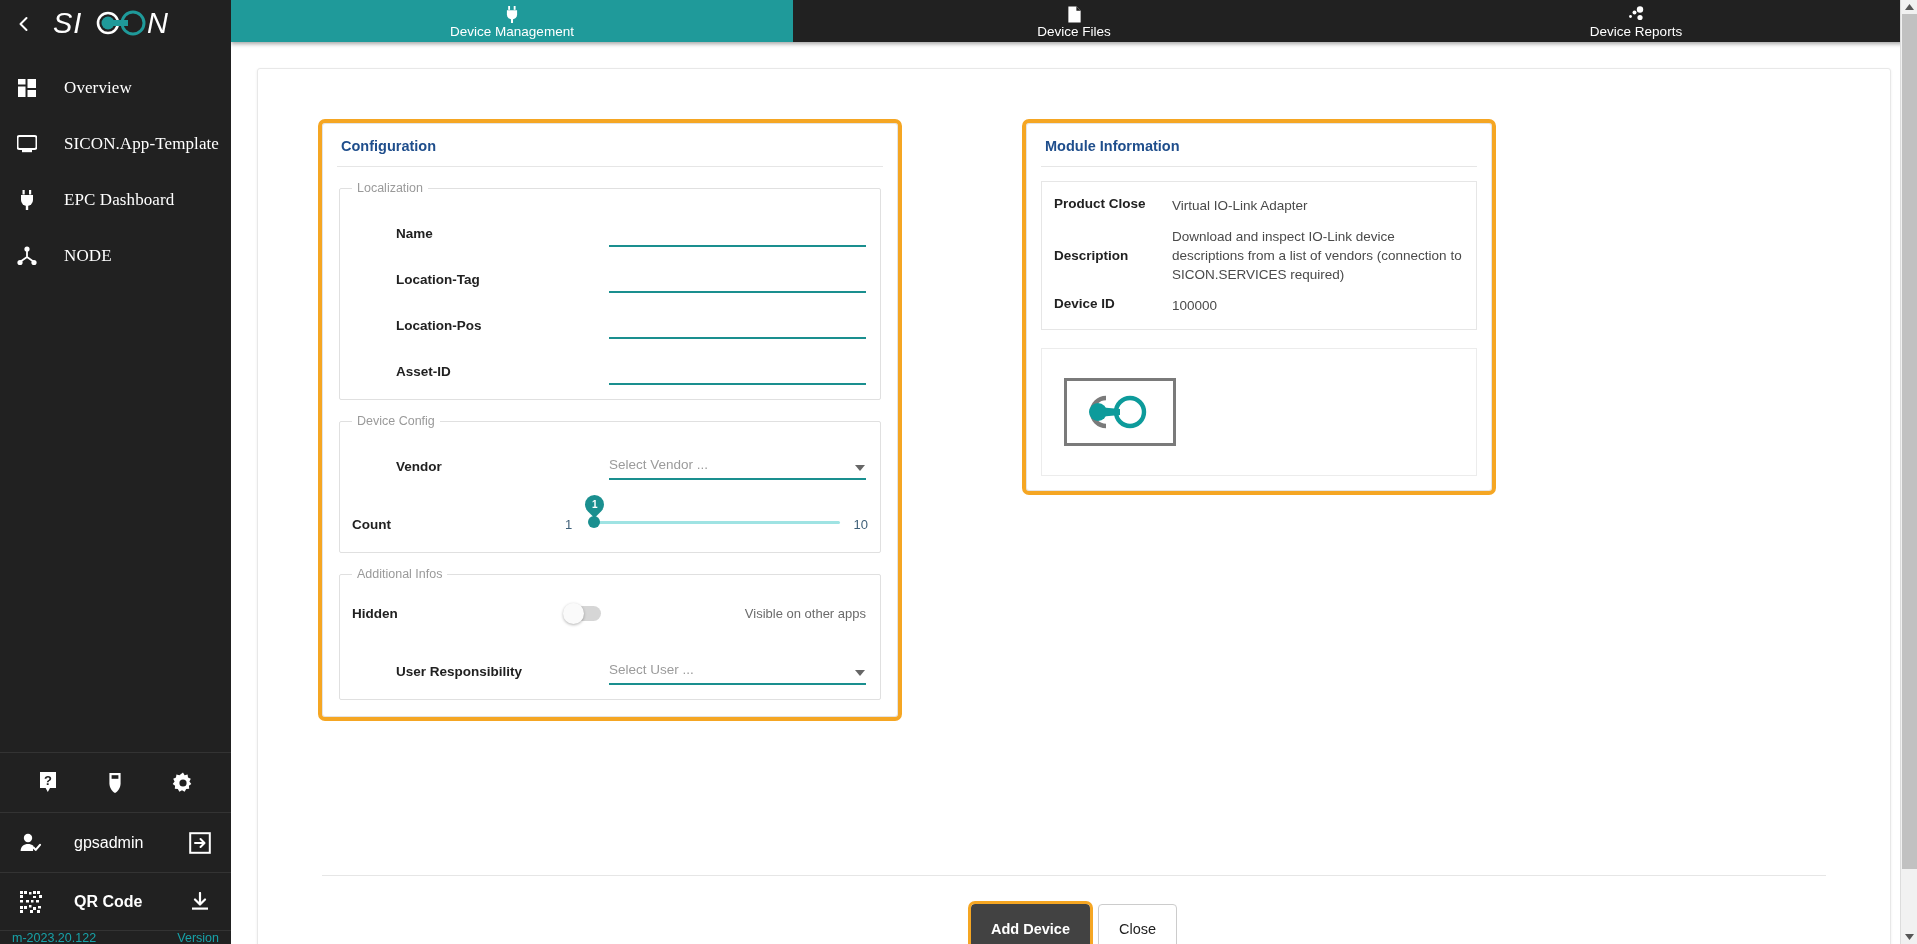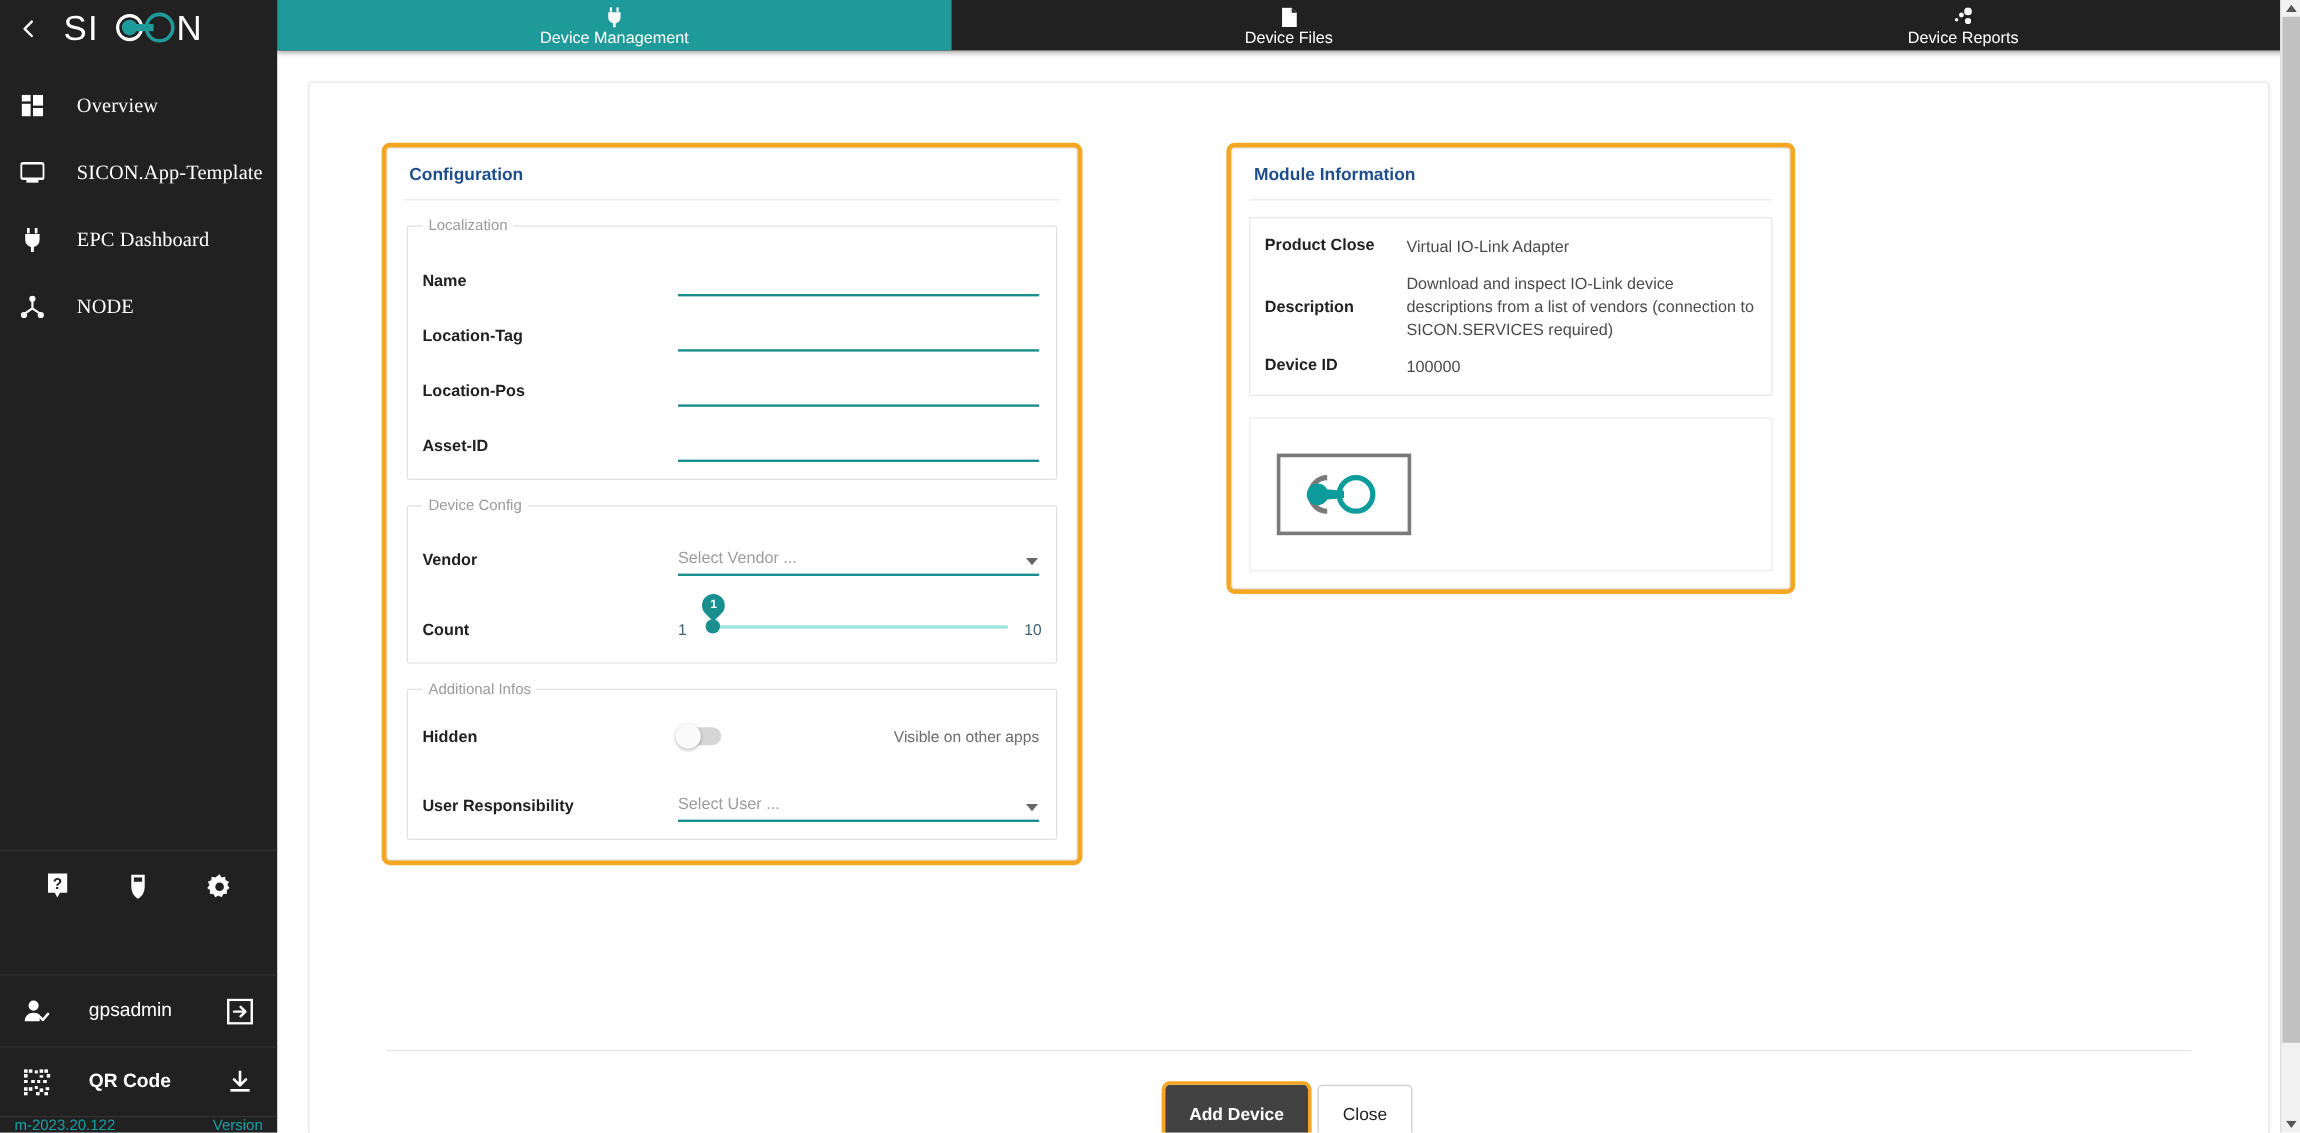--- a/index.html
+++ b/index.html
@@ -16,37 +16,37 @@
     width: 231px; min-width: 231px; height: 944px;
     background: #212121; color: #ffffff;
     display: flex; flex-direction: column;
     position: relative; z-index: 5;
   }
   .brand {
     height: 48px; display: flex; align-items: center; gap: 14px;
     padding: 0 14px;
   }
   .brand-back { width: 20px; height: 20px; display:flex; align-items:center; justify-content:center; cursor:pointer;}
-  .brand-logo { display:flex; align-items:center; justify-content:center; flex:1; }
+  .brand-logo { display:flex; align-items:center; justify-content:center; flex:1;font-style:italic; }
   .nav { margin-top: 12px; }
   .nav-item {
     display: flex; align-items: center; gap: 20px;
     height: 56px; padding: 0 0 0 10px; cursor: pointer; font-family: Liberation Serif, serif;
   }
   .nav-ico { width: 34px; min-width:34px; display: flex; align-items: center; justify-content: center; }
   .nav-label { font-size: 17px; font-weight: 400; letter-spacing: .1px; color:#fff; }
 
   .sb-spacer { flex: 1; }
   .sb-row {
     display: flex; align-items: center; height: 60px;
     border-top: 1px solid #333333;
   }
   .sb-row-icons { justify-content: space-around; padding: 0 14px; }
   .sb-icon-btn { cursor:pointer; display:flex; align-items:center; justify-content:center; width:34px; height:34px;}
-  .sb-user { padding: 0 14px; justify-content: space-between; margin-top: 44px; }
+  .sb-user { padding: 0 14px; justify-content: space-between; }
   .sb-user-left { display:flex; align-items:center; gap:26px; }
   .sb-user-name { font-size: 16px; }
   .sb-qr { padding: 0 14px; justify-content: space-between; height: 58px;}
   .sb-qr-left { display:flex; align-items:center; gap:26px; }
   .sb-qr-label { font-size: 16px; font-weight: bold; }
   .sb-version {
     display:flex; align-items:center; justify-content: space-between;
     padding: 0 12px; height: 14px;
     color: #17a2a8; font-size: 12.5px; border-top: 1px solid #333333;
   }
@@ -100,21 +100,21 @@
   .cfg-card { position:absolute; left:64px; top:54px; width: 576px; }
   .mod-card { position:absolute; left:768px; top:54px; width: 466px; }
 
   fieldset.grp {
     border: 1px solid #e0e0e0; border-radius: 2px;
     margin: 14px 16px 0 16px; padding: 6px 12px 14px 12px;
   }
   fieldset.grp legend {
     font-size: 12.5px; color: #9a9a9a; padding: 0 5px; font-weight: 400;
   }
-  .frow { display: flex; align-items: flex-end; min-height: 46px; }
+  .frow { display: flex; align-items: flex-end; min-height: 46px; margin-left: 44px; }
   .frow-label {
     width: 213px; font-size: 13.5px; font-weight: bold; color: #212121;
     padding-bottom: 6px;
   }
   .fld { flex: 1; position: relative; padding-right: 2px; }
   .uline {
     width: 100%; height: 26px; border: none; outline: none;
     border-bottom: 2px solid #1a8f8f; background: transparent;
     font-size: 13.5px; color: #333; font-family: inherit;
     padding: 0 0 3px 0;

